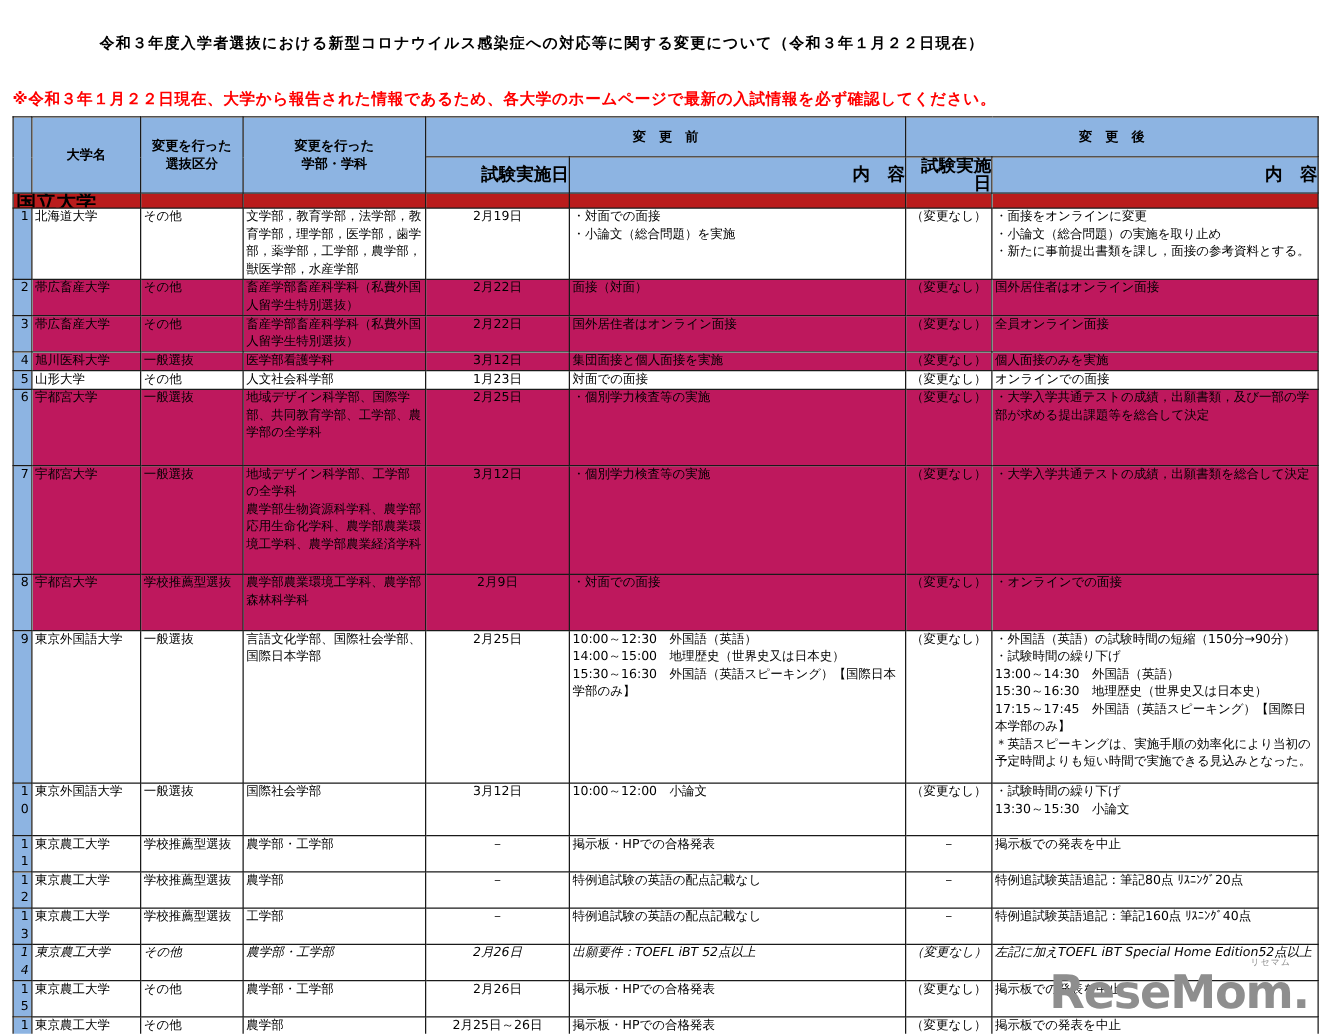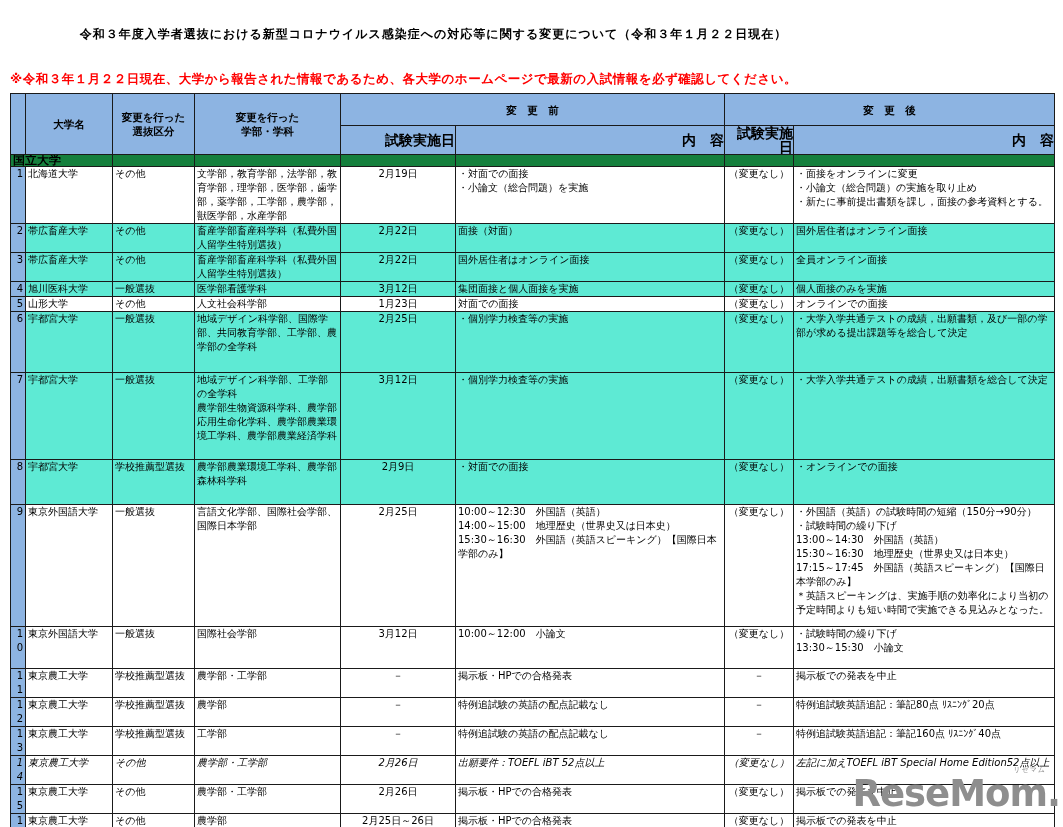--- a/index.html
+++ b/index.html
@@ -25,29 +25,29 @@
   table.grid th, table.grid td {
     border:1px solid #1a1a1a; vertical-align:top;
     padding:0 2px; overflow:hidden; white-space:pre-wrap; word-break:break-all;
   }
   table.grid thead th {
     background:#8db4e2; font-weight:bold; text-align:center; vertical-align:middle;
     font-size:10.5px;
   }
   table.grid thead tr.h2 th { font-size:14px; height:16px; padding:0;text-align:right; }
   tr.sectionrow td {
-    background:#15803d; font-weight:bold; height:12px; line-height:11px; font-size:12px;
+    background:#b91c1c; font-weight:bold; height:12px; line-height:11px; font-size:16px;
   }
   td.c-no { background:#8db4e2; text-align:right; padding-right:1px; }
-  tr.hl td { background:#5eead4; }
+  tr.hl td { background:#be185d; }
   tr.hl td.c-no { background:#8db4e2; }
   td.c-before_date, td.c-after_date { text-align:center; }
   thead tr.h1 th { height:32px; }
   .logo {
-    position:absolute; right:3px; bottom:12px; color:#8e8e8e; text-align:right;
+    position:absolute; right:16px; bottom:12px; color:#8e8e8e; text-align:right;
   }
   .logo .ruby {
     display:block; font-size:7px; letter-spacing:1px; margin-right:14px; margin-bottom:-3px;
   }
   .logo .brand {
     font-size:37px; font-weight:bold; letter-spacing:-1px;
     font-family:"DejaVu Sans","Liberation Sans",sans-serif;
   }
 </style>
 </head>

